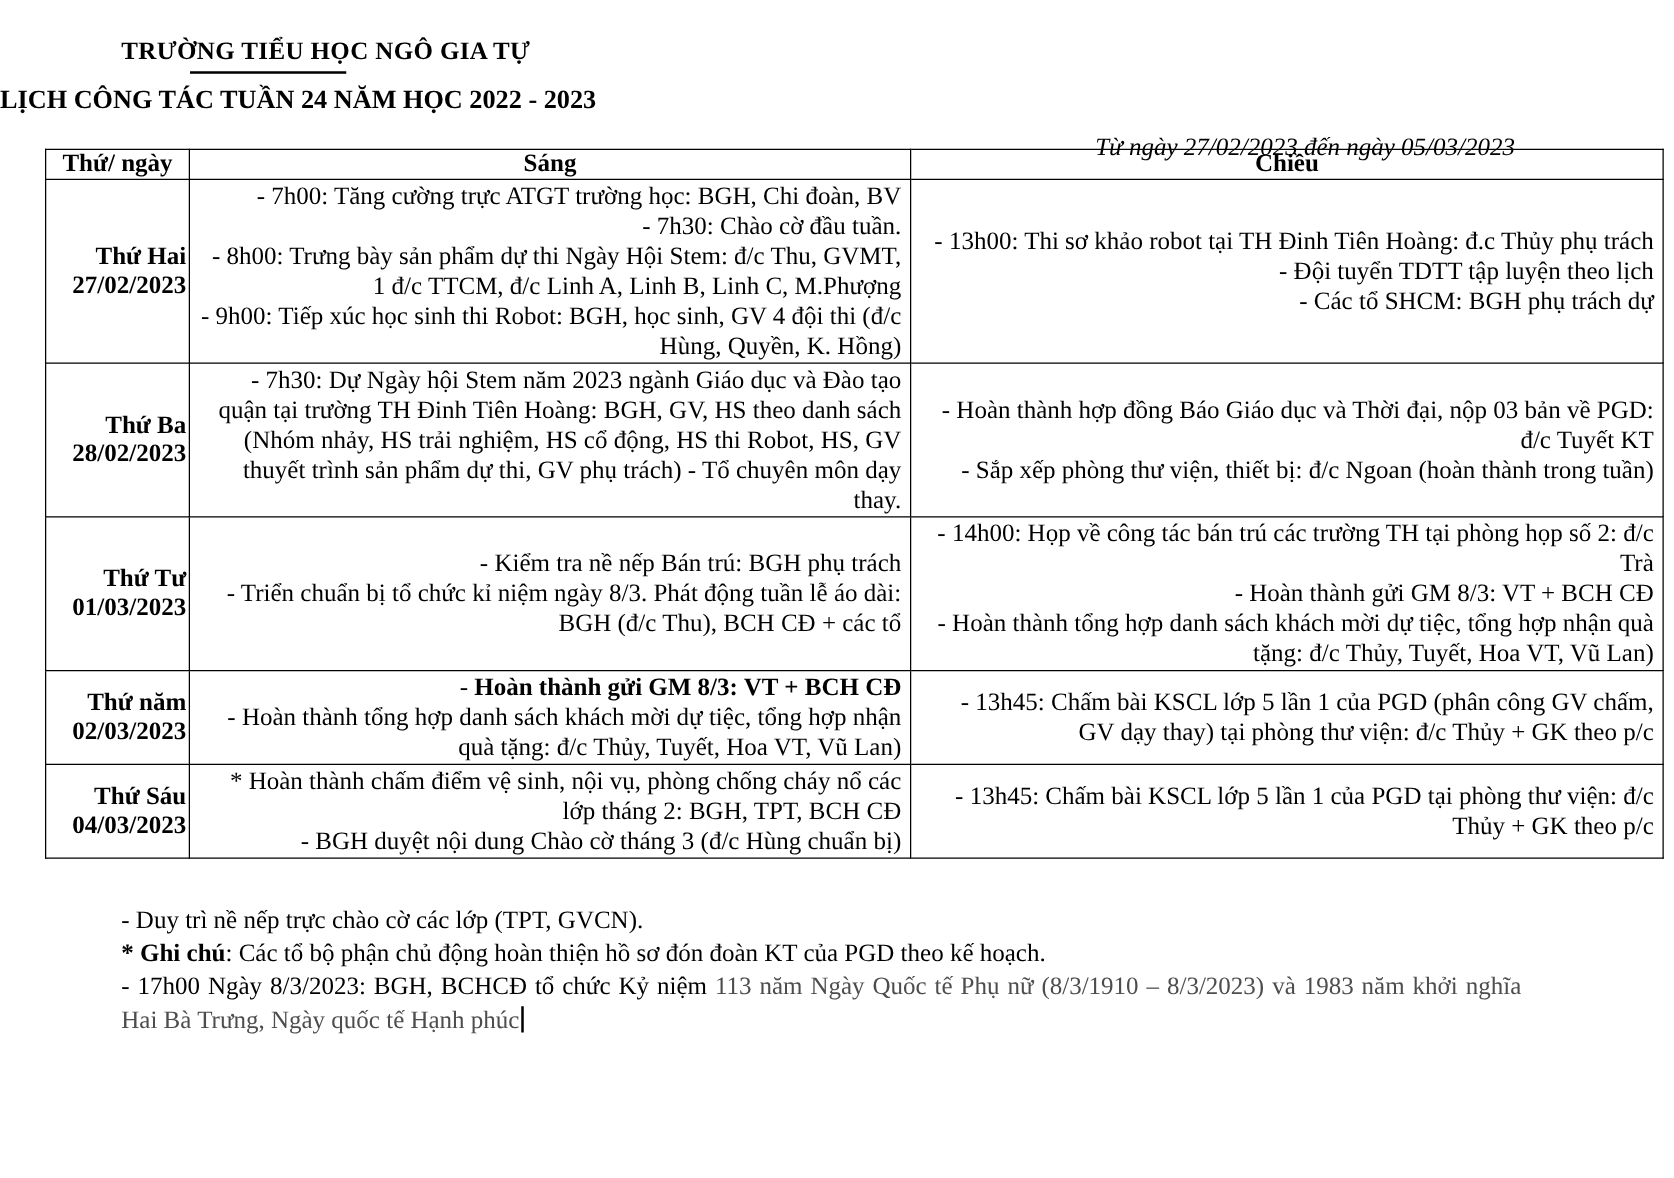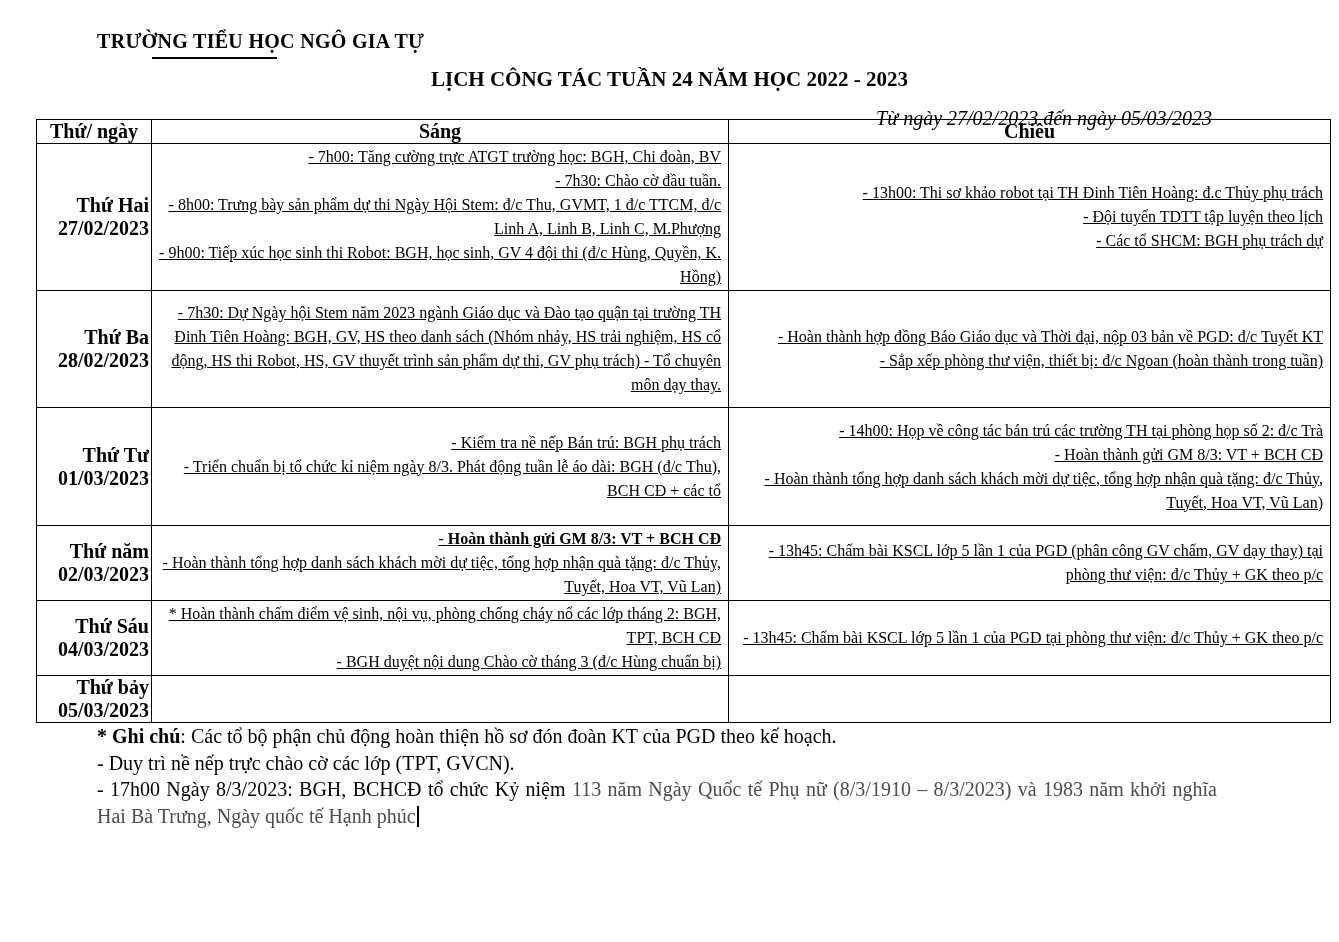--- a/index.html
+++ b/index.html
@@ -13,21 +13,21 @@
 
   .school-name{
     position:absolute;left:97px;top:30px;font-size:20px;font-weight:bold;
     letter-spacing:.3px;white-space:nowrap;
   }
   .school-underline{
     position:absolute;left:152px;top:57px;width:125px;height:0;
     border-bottom:2px solid #000;
   }
   .doc-title{
-    position:absolute;left:0;top:67px;width:100%;text-align:center;
+    position:absolute;left:0;top:67px;width:100%;text-align:left;
     font-size:21px;font-weight:bold;white-space:nowrap;
   }
   .doc-subtitle{
     position:absolute;left:0;right:127px;top:94px;text-align:right;
     font-size:20px;font-style:italic;white-space:nowrap;margin-top:13px;
   }
 
   table.schedule{
     position:absolute;left:36px;top:119px;width:1294px;
     border-collapse:collapse;table-layout:fixed;
@@ -35,21 +35,21 @@
   .schedule col.c-day{width:115px;}
   .schedule col.c-morning{width:577px;}
   .schedule col.c-afternoon{width:602px;}
   .schedule th,.schedule td{
     border:1.5px solid #000;vertical-align:middle;text-align:right;
   }
   .schedule th{
     height:23px;font-size:20px;font-weight:bold;text-align:center;padding:0;margin-top:44px;
   }
   .day-cell{text-align:center;font-weight:bold;font-size:20px;line-height:23px;padding:0 2px;}
-  .content-cell{font-size:16px;line-height:24px;padding:1px 7px;text-align:justify;text-decoration:underline;}
+  .content-cell{font-size:20px;line-height:24px;padding:1px 7px;text-align:justify;}
   .item{margin:0;}
   tr.r0{height:147px;} tr.r1{height:117px;} tr.r2{height:118px;}
   tr.r3{height:74px;}  tr.r4{height:74px;}  tr.r5{height:47px;}
 
   .notes{
     position:absolute;left:97px;top:723px;width:1120px;
     font-size:20px;line-height:26.5px;text-align:justify;
   }
   .note-line{margin:0;}
   .caret{
@@ -146,30 +146,22 @@
             <div>04/03/2023</div>
           </td>
           <td class="content-cell">
             <div class="item"><span>* Hoàn thành chấm điểm vệ sinh, nội vụ, phòng chống cháy nổ các lớp tháng 2: BGH, TPT, BCH CĐ</span></div>
             <div class="item"><span>- BGH duyệt nội dung Chào cờ tháng 3 (đ/c Hùng chuẩn bị)</span></div>
           </td>
           <td class="content-cell">
             <div class="item"><span>- 13h45: Chấm bài KSCL lớp 5 lần 1 của PGD tại phòng thư viện: đ/c Thủy + GK theo p/c</span></div>
           </td>
         </tr>
-        <tr class="row r5">
-          <td class="day-cell">
-            <div>Thứ bảy</div>
-            <div>05/03/2023</div>
-          </td>
-          <td class="content-cell"></td>
-          <td class="content-cell"></td>
-        </tr>
       </tbody>
   </table>
 
   <div class="notes" id="notes">
+      <div class="note-line"><span>- Duy trì nề nếp trực chào cờ các lớp (TPT, GVCN).</span></div>
       <div class="note-line"><span class="b">* Ghi chú</span><span>: Các tổ bộ phận chủ động hoàn thiện hồ sơ đón đoàn KT của PGD theo kế hoạch.</span></div>
-      <div class="note-line"><span>- Duy trì nề nếp trực chào cờ các lớp (TPT, GVCN).</span></div>
       <div class="note-line"><span>- 17h00 Ngày 8/3/2023: BGH, BCHCĐ tổ chức Kỷ niệm </span><span class="muted">113 năm Ngày Quốc tế Phụ nữ (8/3/1910 – 8/3/2023) và 1983 năm khởi nghĩa Hai Bà Trưng, Ngày quốc tế Hạnh phúc</span><span class="caret"></span></div>
     </div>
 
 </div>
 
 </body></html>

